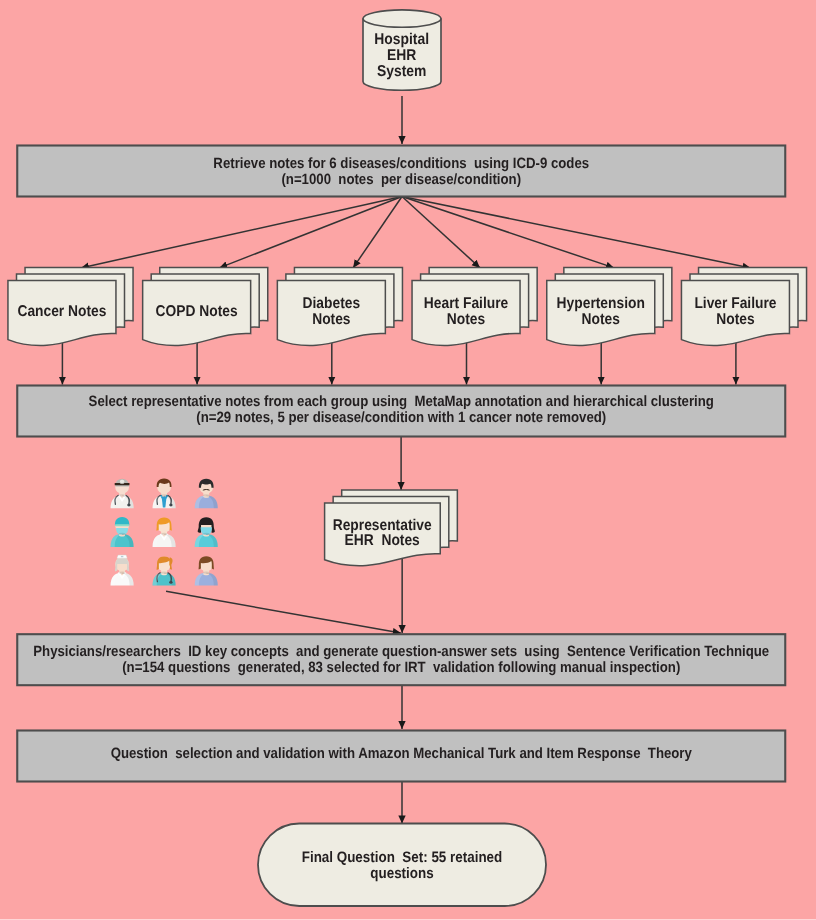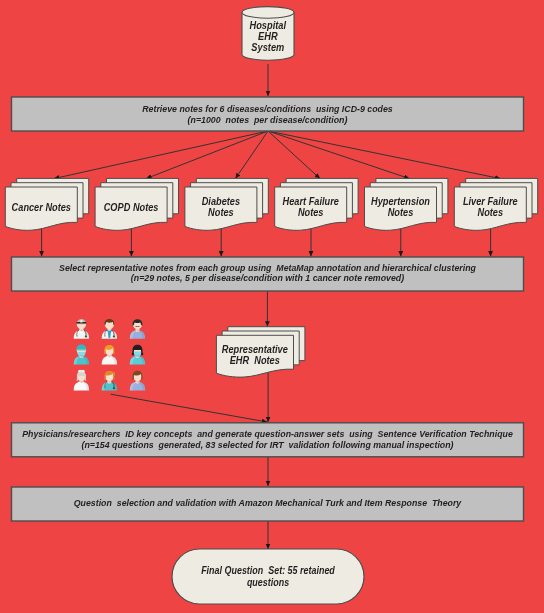--- a/index.html
+++ b/index.html
@@ -1,19 +1,19 @@
 <!DOCTYPE html>
 <html><head>
 <meta charset="utf-8">
 <title>EHR QA dataset construction flowchart</title>
 <style>
   html,body{margin:0;padding:0;background:#ffffff;}
   body{width:544px;height:613px;overflow:hidden;
        font-family:"Liberation Sans",sans-serif;}
-  #stage{position:relative;width:544px;height:613px;background:#ef4444;font-style:italic;}
+  #stage{position:relative;width:544px;height:613px;background:#fca5a5;}
   svg#flow{position:absolute;left:0;top:0;}
   .node-text{font-family:"Liberation Sans",sans-serif;font-weight:bold;fill:#231f20;text-anchor:middle;white-space:pre;}
   .t-proc{font-size:9.95px;}
   .t-doc{font-size:10.4px;}
   .t-cyl{font-size:10.45px;}
   .t-term{font-size:10.1px;}
 </style>
 </head>
 <body>
 

